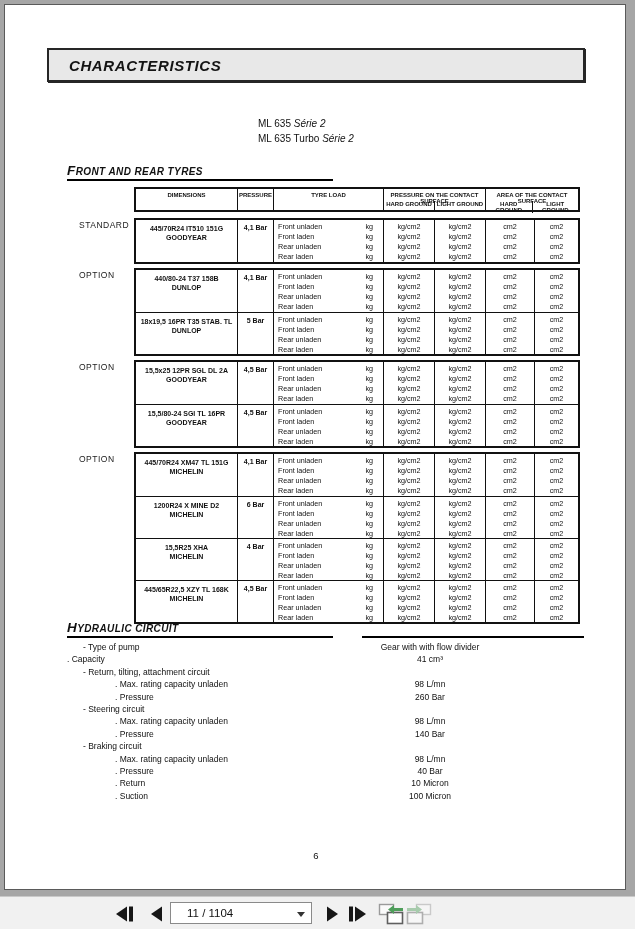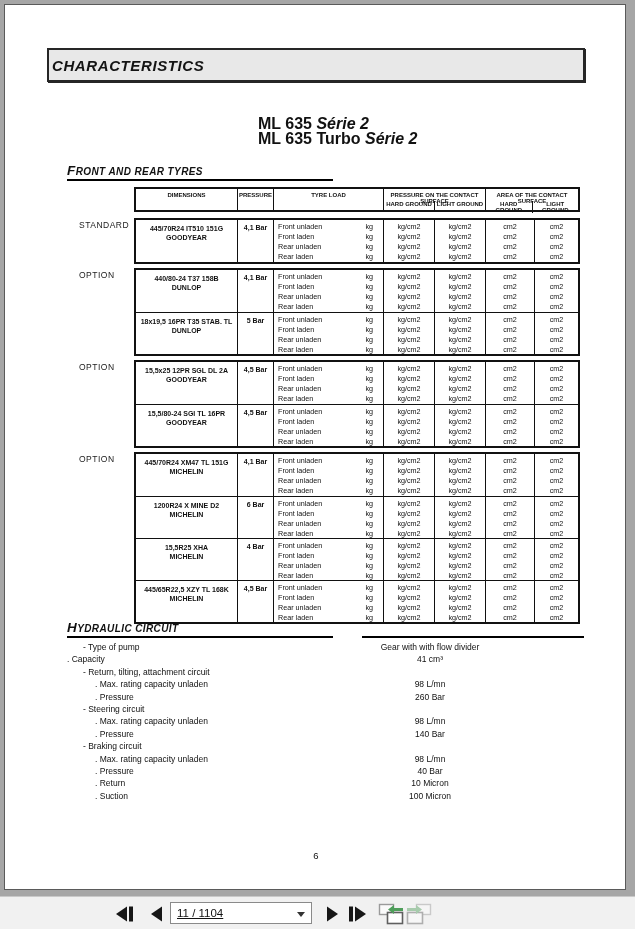--- a/index.html
+++ b/index.html
@@ -13,29 +13,29 @@
   }
   .page {
     position:absolute; left:4px; top:4px; width:622px; height:886px;
     background:#ffffff; border:1px solid #5a5a5a;
   }
   
   .title-box {
     position:absolute; left:42px; top:43px; width:538px; height:34px;
     background:#e8e8e8; border:2px solid #262626;
     box-shadow:1px 1px 0 #262626;
-    display:flex; align-items:center; padding-left:3px;
+    display:flex; align-items:center; padding-left:20px;
   }
   .title-box span {
     font-size:15px; font-weight:bold; font-style:italic; letter-spacing:0.6px;
     color:#141414;
   }
   
   .models { position:absolute; left:253px; top:111px; line-height:15px; }
-  .model-line { font-size:16px; font-weight:bold; }
+  .model-line { font-size:10px; font-weight:normal; }
   .model-line i { font-style:italic; }
   
   .sec-heading {
     position:absolute; left:62px; width:266px; height:18px;
     font-size:10px; font-weight:bold; font-style:italic; letter-spacing:0.4px;
     border-bottom:2px solid #000;
   }
   .sec-heading::first-letter { font-size:13.5px; }
   .tyres-heading { top:158px; }
   .hyd-heading { top:615px; }
@@ -68,41 +68,41 @@
   .c-u4 { flex:1;     border-left:1px solid #111; }
   .load-line { display:flex; height:10px; font-size:7.2px; line-height:10px; }
   .load-label { flex:1; padding-left:4px; }
   .load-unit { padding-right:10px; }
   .unit-line { height:10px; font-size:7.2px; line-height:10px; text-align:center; }
   
   .hyd-list { position:absolute; left:62px; top:636px; width:520px; }
   .hyd-row { position:relative; height:12.4px; font-size:8.5px; line-height:12.4px; }
   .hyd-label.ind0 { margin-left:16px; }
   .hyd-label.ind1 { }
-  .hyd-label.ind2 { margin-left:28px; }
+  .hyd-label.ind2 { margin-left:48px; }
   .hyd-value { position:absolute; left:285px; top:0; width:156px; text-align:center; }
   .page-num { position:absolute; left:0; top:845px; width:622px; text-align:center; font-size:9.5px; }
   
   .toolbar {
     position:absolute; left:0; top:896px; width:635px; height:33px;
     background:#f1f1f1; border-top:1px solid #c9c9c9;
   }
   .tb-btn {
     position:absolute; top:4px; width:26px; height:26px;
     display:flex; align-items:center; justify-content:center;
     background:transparent; border:none; cursor:pointer;
   }
   .tb-first { left:111px; } .tb-prev { left:143px; }
   .tb-next  { left:319px; } .tb-last { left:344px; }
   .tb-pview { left:378px; } .tb-nview { left:406px; }
   .page-combo {
     position:absolute; left:170px; top:5px; width:142px; height:22px;
     background:#fff; border:1px solid #8a8a8a;
-    font-size:11.5px; line-height:20px; padding-left:6px;
-    display:flex; align-items:center; cursor:pointer;text-decoration:underline;
+    font-size:11.5px; line-height:20px; padding-left:16px;
+    display:flex; align-items:center; cursor:pointer;
   }
   .page-combo .caret { position:absolute; right:6px; top:9px; width:0; height:0;
     border-left:4px solid transparent; border-right:4px solid transparent; border-top:5px solid #333; }
 </style>
 </head>
 <body>
 
 <div class="viewer">
 
   <div class="page">

